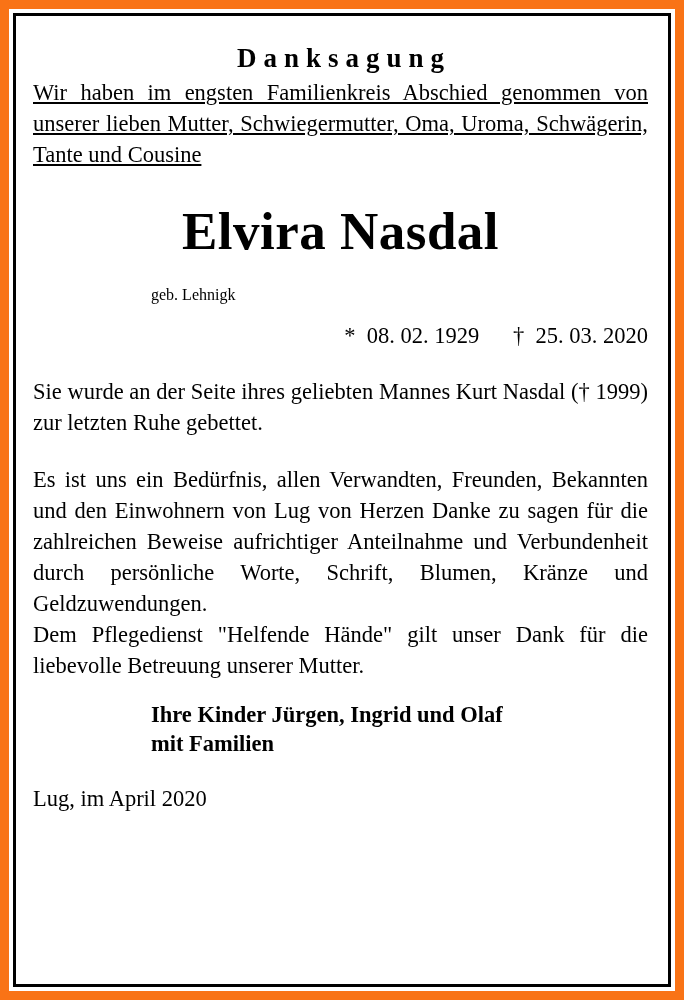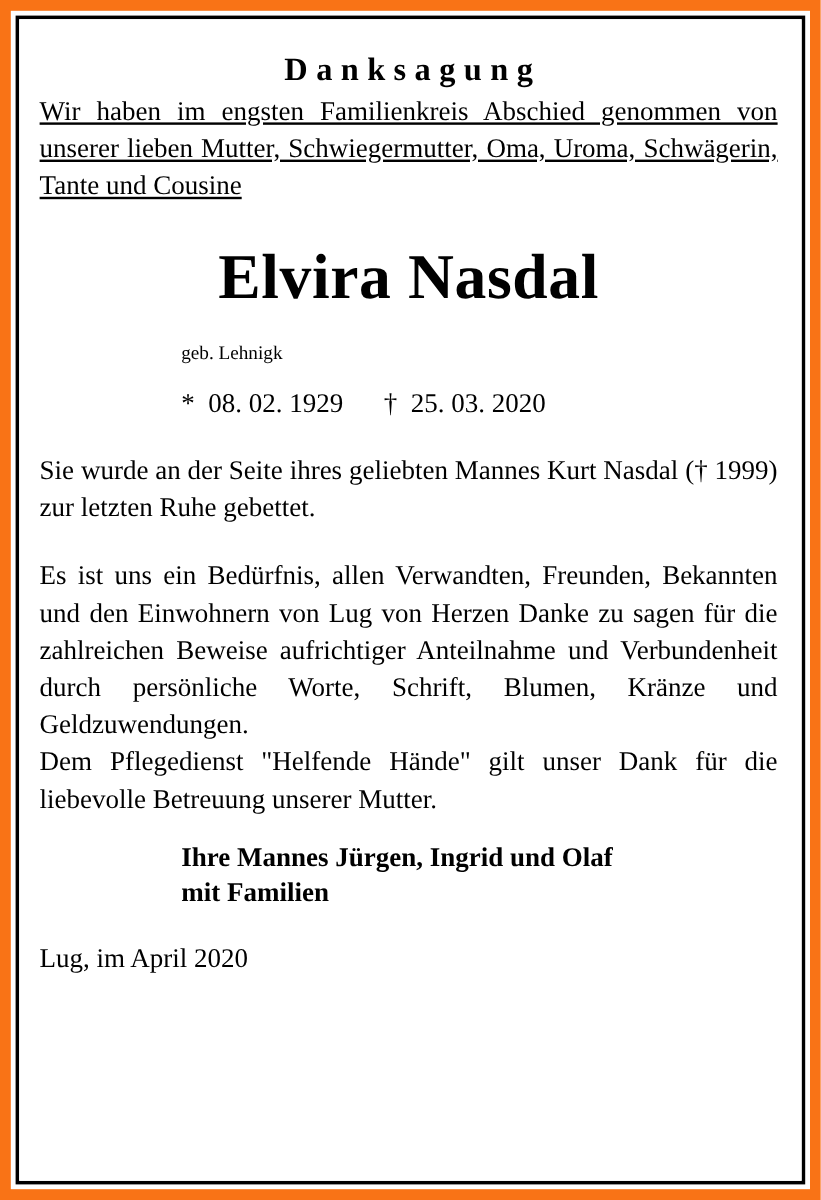--- a/index.html
+++ b/index.html
@@ -83,20 +83,21 @@
   .maiden-name {
     font-size: 16px;
     line-height: 28px;
     margin: 22px 0 0 0;
   }
   .life-dates {
     font-size: 22.5px;
     line-height: 28px;
     margin: 13px 0 0 0;
     white-space: pre;
+    text-align: right;
   }
 
   .closing-sentiment {
     font-size: 22.5px;
     line-height: 28px;
     margin: 44px 0 0 0;
   }
   .signatories {
     font-size: 22.5px;
     font-weight: bold;
@@ -132,21 +133,21 @@
         <p class="para spaced-before">Sie wurde an der Seite ihres geliebten Mannes Kurt Nasdal († 1999) zur letzten Ruhe gebettet.</p>
 
         <p class="para spaced-before">Es ist uns ein Bedürfnis, allen Verwandten, Freunden, Bekannten und den Einwohnern von Lug von Herzen Danke zu sagen für die zahlreichen Beweise aufrichtiger Anteilnahme und Verbundenheit durch persönliche Worte, Schrift, Blumen, Kränze und Geldzuwendungen.</p>
 
 
         <p class="para">Dem Pflegedienst "Helfende Hände" gilt unser Dank für die liebevolle Betreuung unserer Mutter.</p>
 
         <div class="indented">
 
           <div class="signatories">
-            <div>Ihre Mannes Jürgen, Ingrid und Olaf</div>
+            <div>Ihre Kinder Jürgen, Ingrid und Olaf</div>
             <div>mit Familien</div>
           </div>
         </div>
 
         <div class="place-date">Lug, im April 2020</div>
 
       </div>
     </div>
   </div>
 </div>

